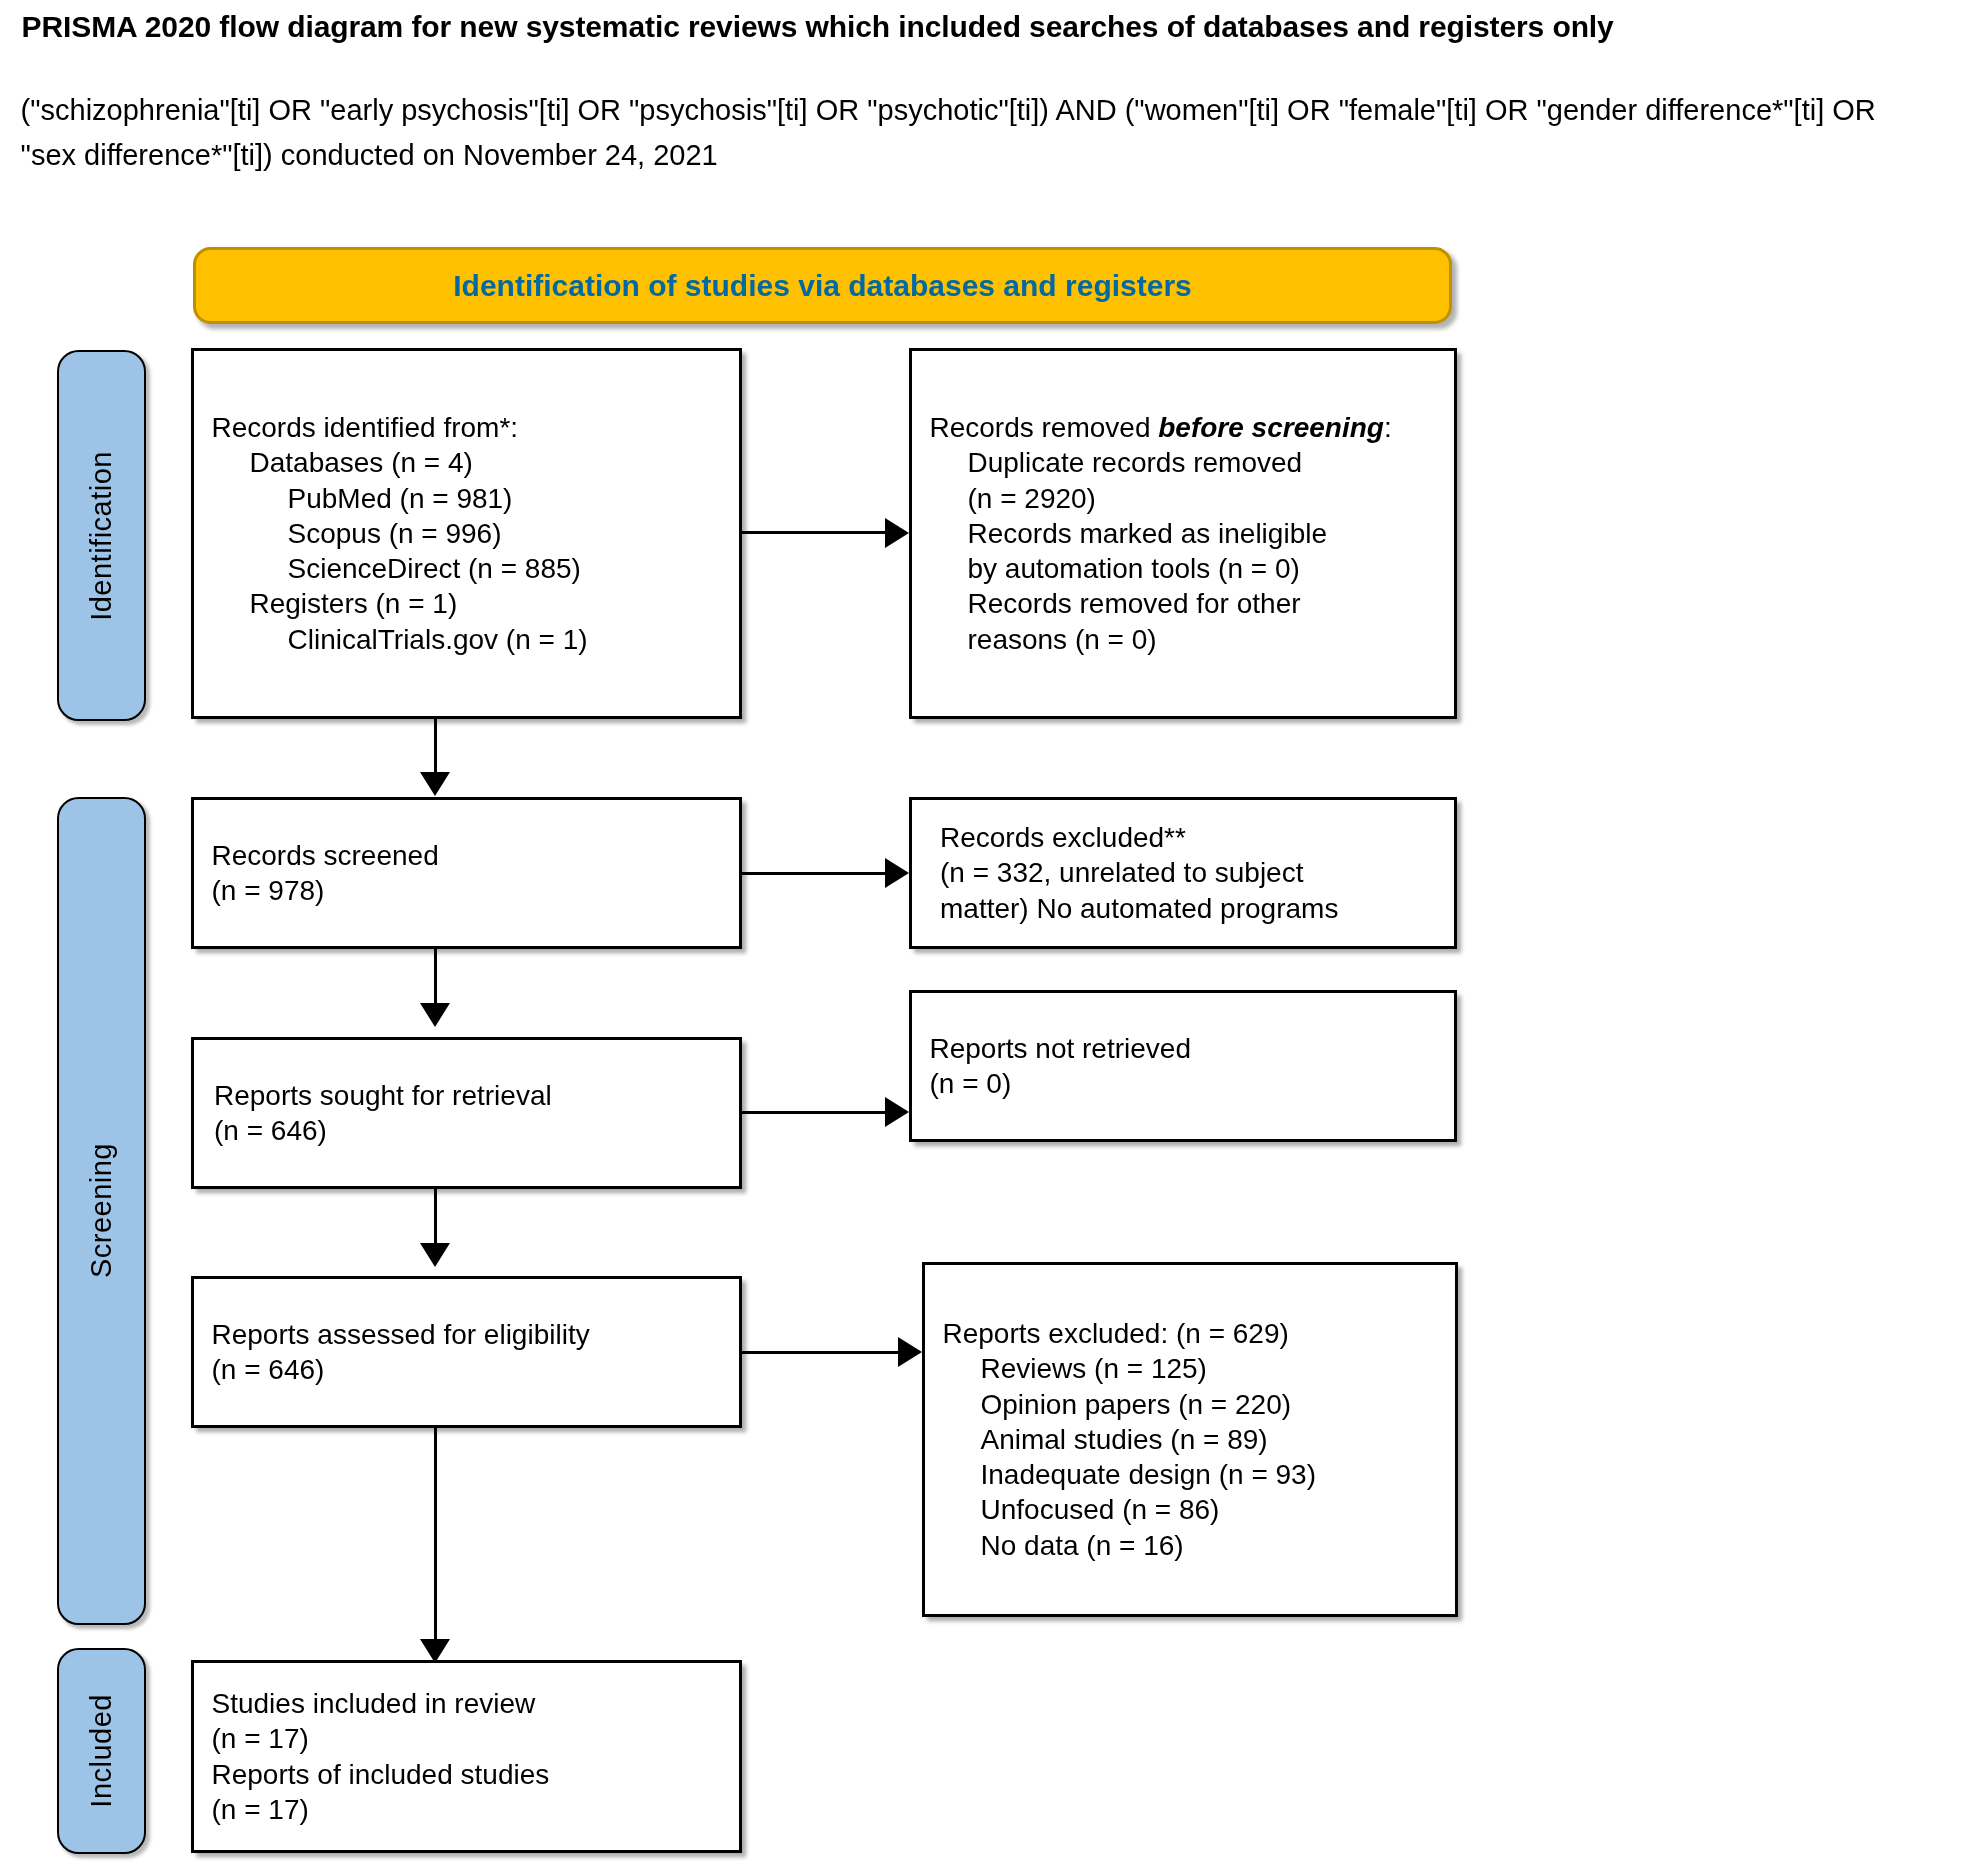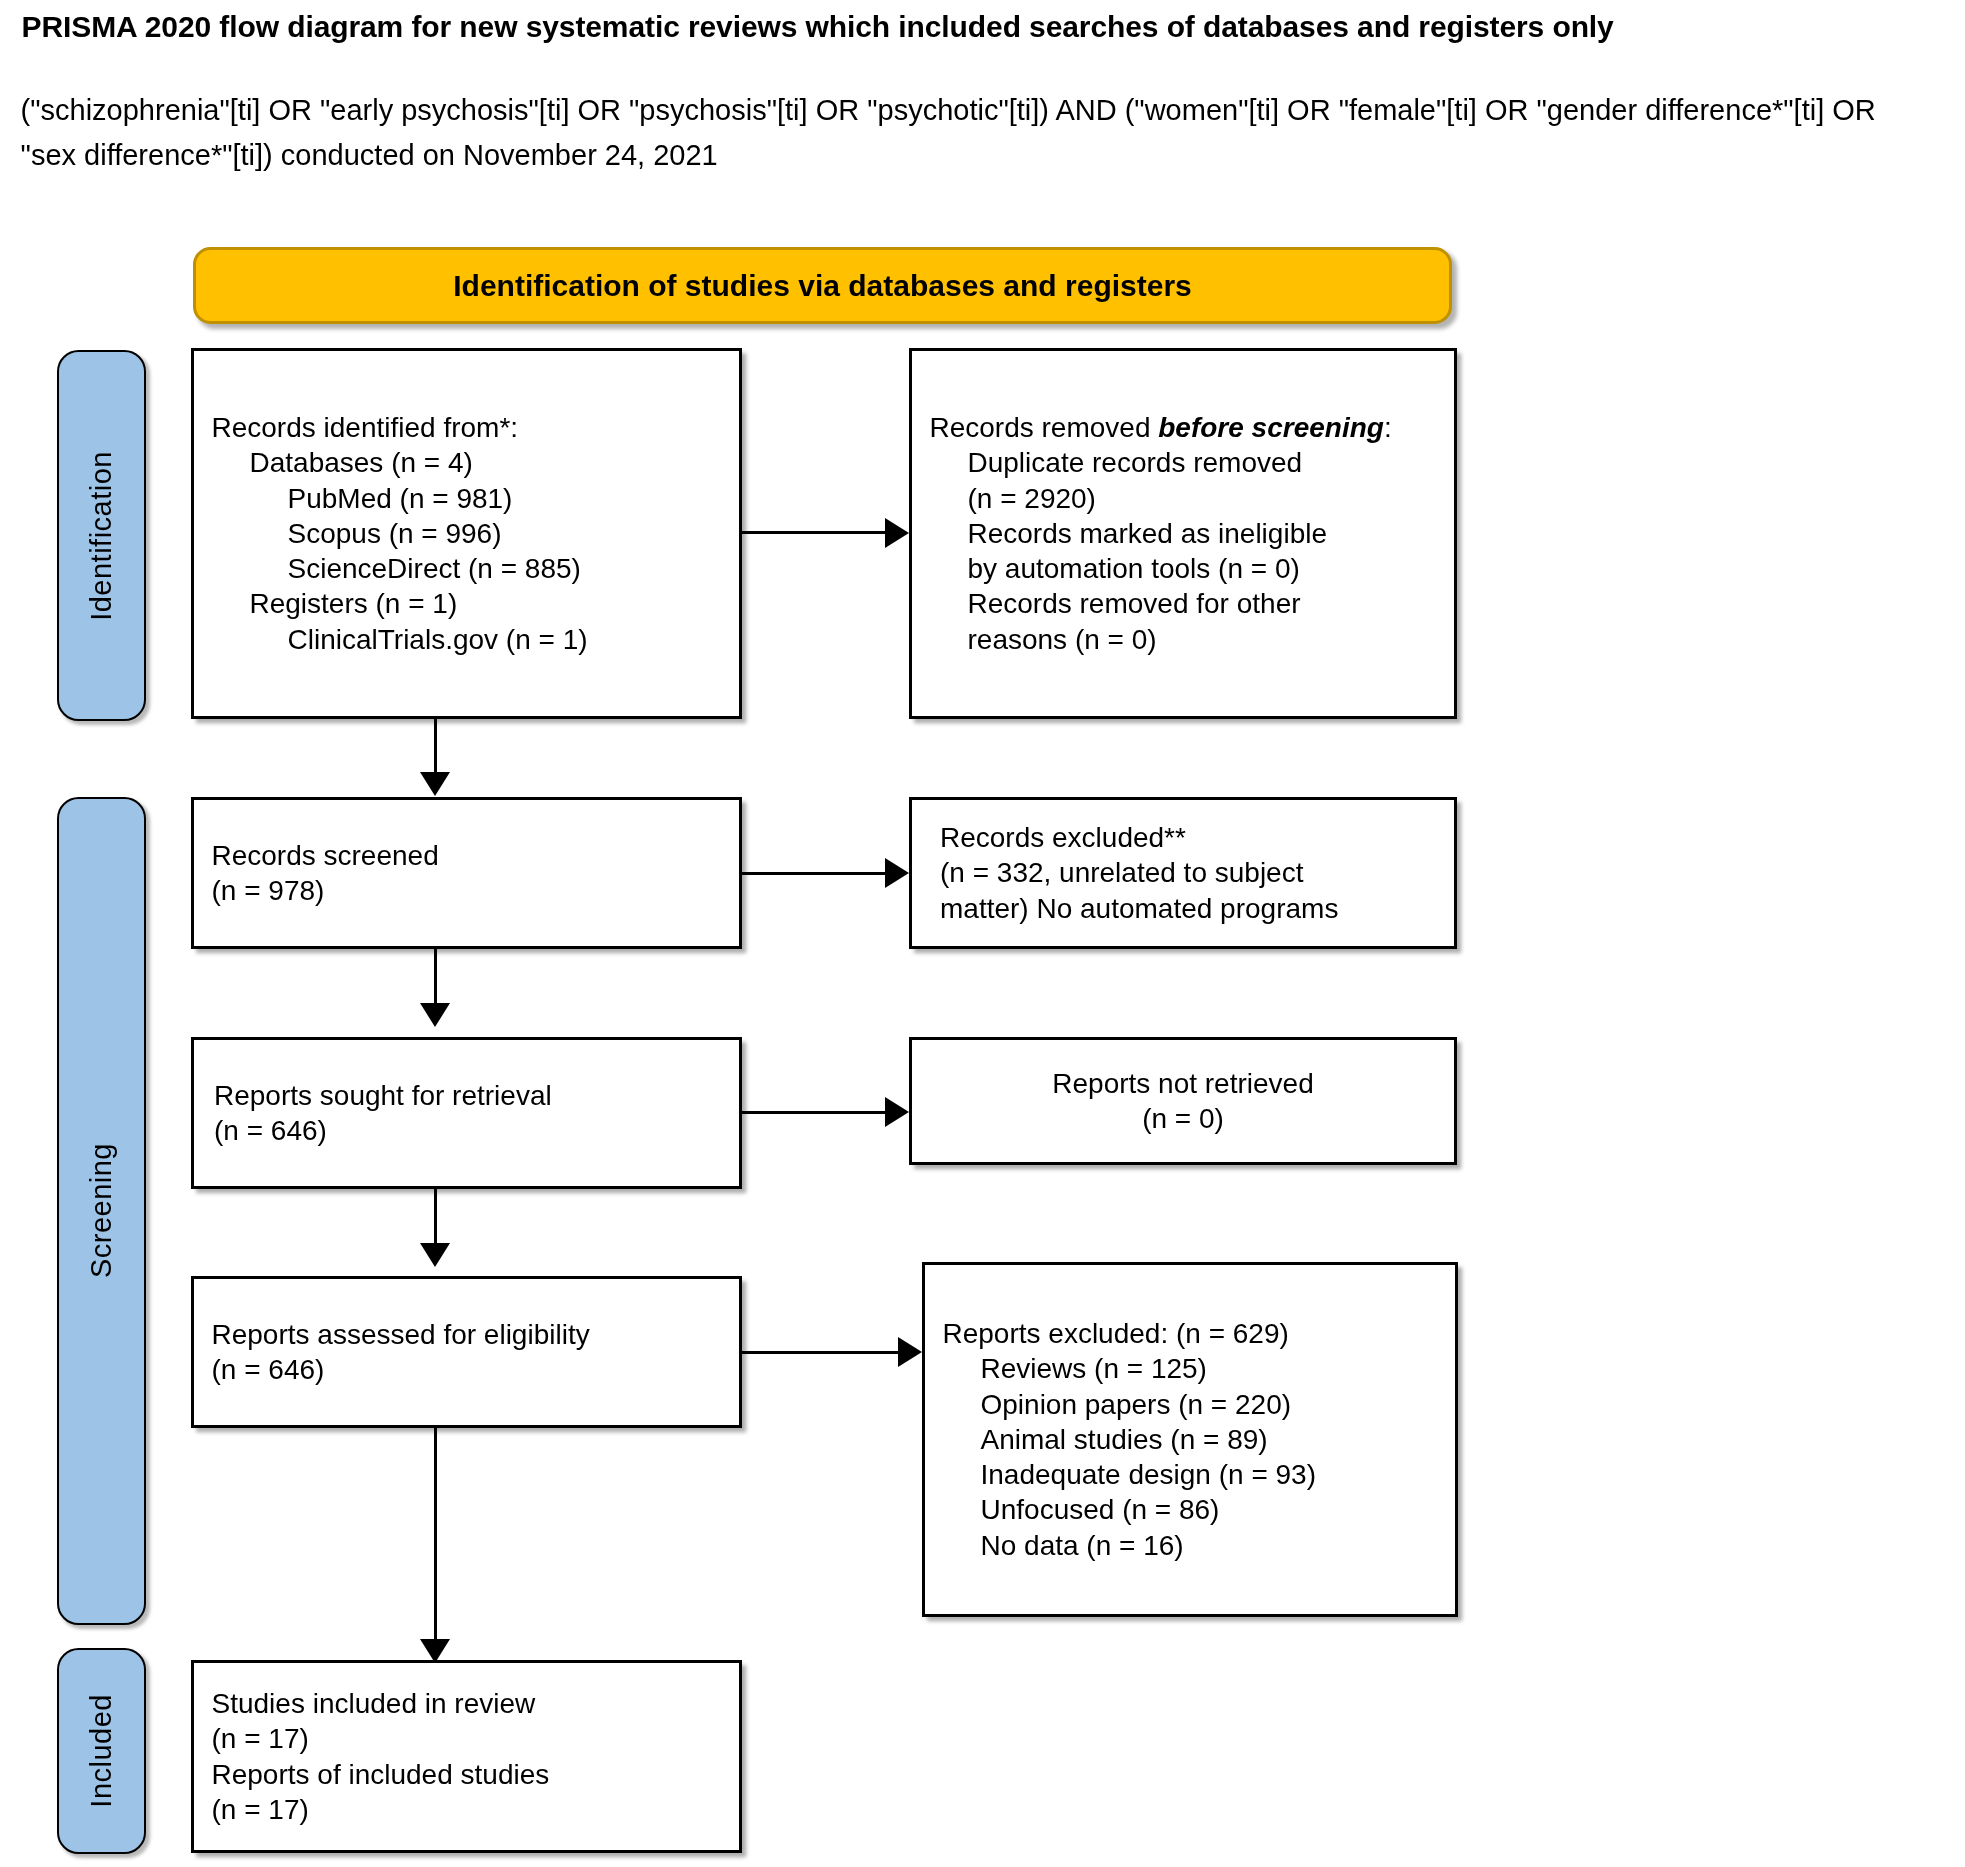--- a/index.html
+++ b/index.html
@@ -77,21 +77,21 @@
     border-radius: 17.5px;
     box-sizing: border-box;
     display: flex;
     align-items: center;
     justify-content: center;
     box-shadow: 4.1px 4.1px 4.6px rgba(0,0,0,0.30);
   }
   .section-header-label {
     font-size: 30px;
     font-weight: bold;
-    color: #000000;
+    color: #0369a1;
     text-align: center;
   }
 
   
   .flow-box {
     position: absolute;
     background: #ffffff;
     border: 3.1px solid #000000;
     box-sizing: border-box;
     box-shadow: 4.6px 4.6px 4.1px rgba(0,0,0,0.33);
@@ -202,21 +202,21 @@
   <div class="arrow-right" style="left:885px; top:858px;"></div>
 
   <div class="v-line" style="left:434px; top:949px; height:57px;"></div>
   <div class="arrow-down" style="left:420px; top:1003px;"></div>
 
   <div class="flow-box" style="left:191px; top:1037px; width:551px; height:152px;padding-left:20px;">
     <div class="flow-line">Reports sought for retrieval</div>
     <div class="flow-line">(n = 646)</div>
   </div>
 
-  <div class="flow-box" style="left:909px; top:1037px; width:548px; height:128px;align-items:center;">
+  <div class="flow-box" style="left:909px; top:990px; width:548px; height:152px;">
     <div class="flow-line">Reports not retrieved</div>
     <div class="flow-line">(n = 0)</div>
   </div>
 
   <div class="h-line" style="left:742px; top:1111px; width:147px;"></div>
   <div class="arrow-right" style="left:885px; top:1097px;"></div>
 
   <div class="v-line" style="left:434px; top:1189px; height:57px;"></div>
   <div class="arrow-down" style="left:420px; top:1243px;"></div>
 

